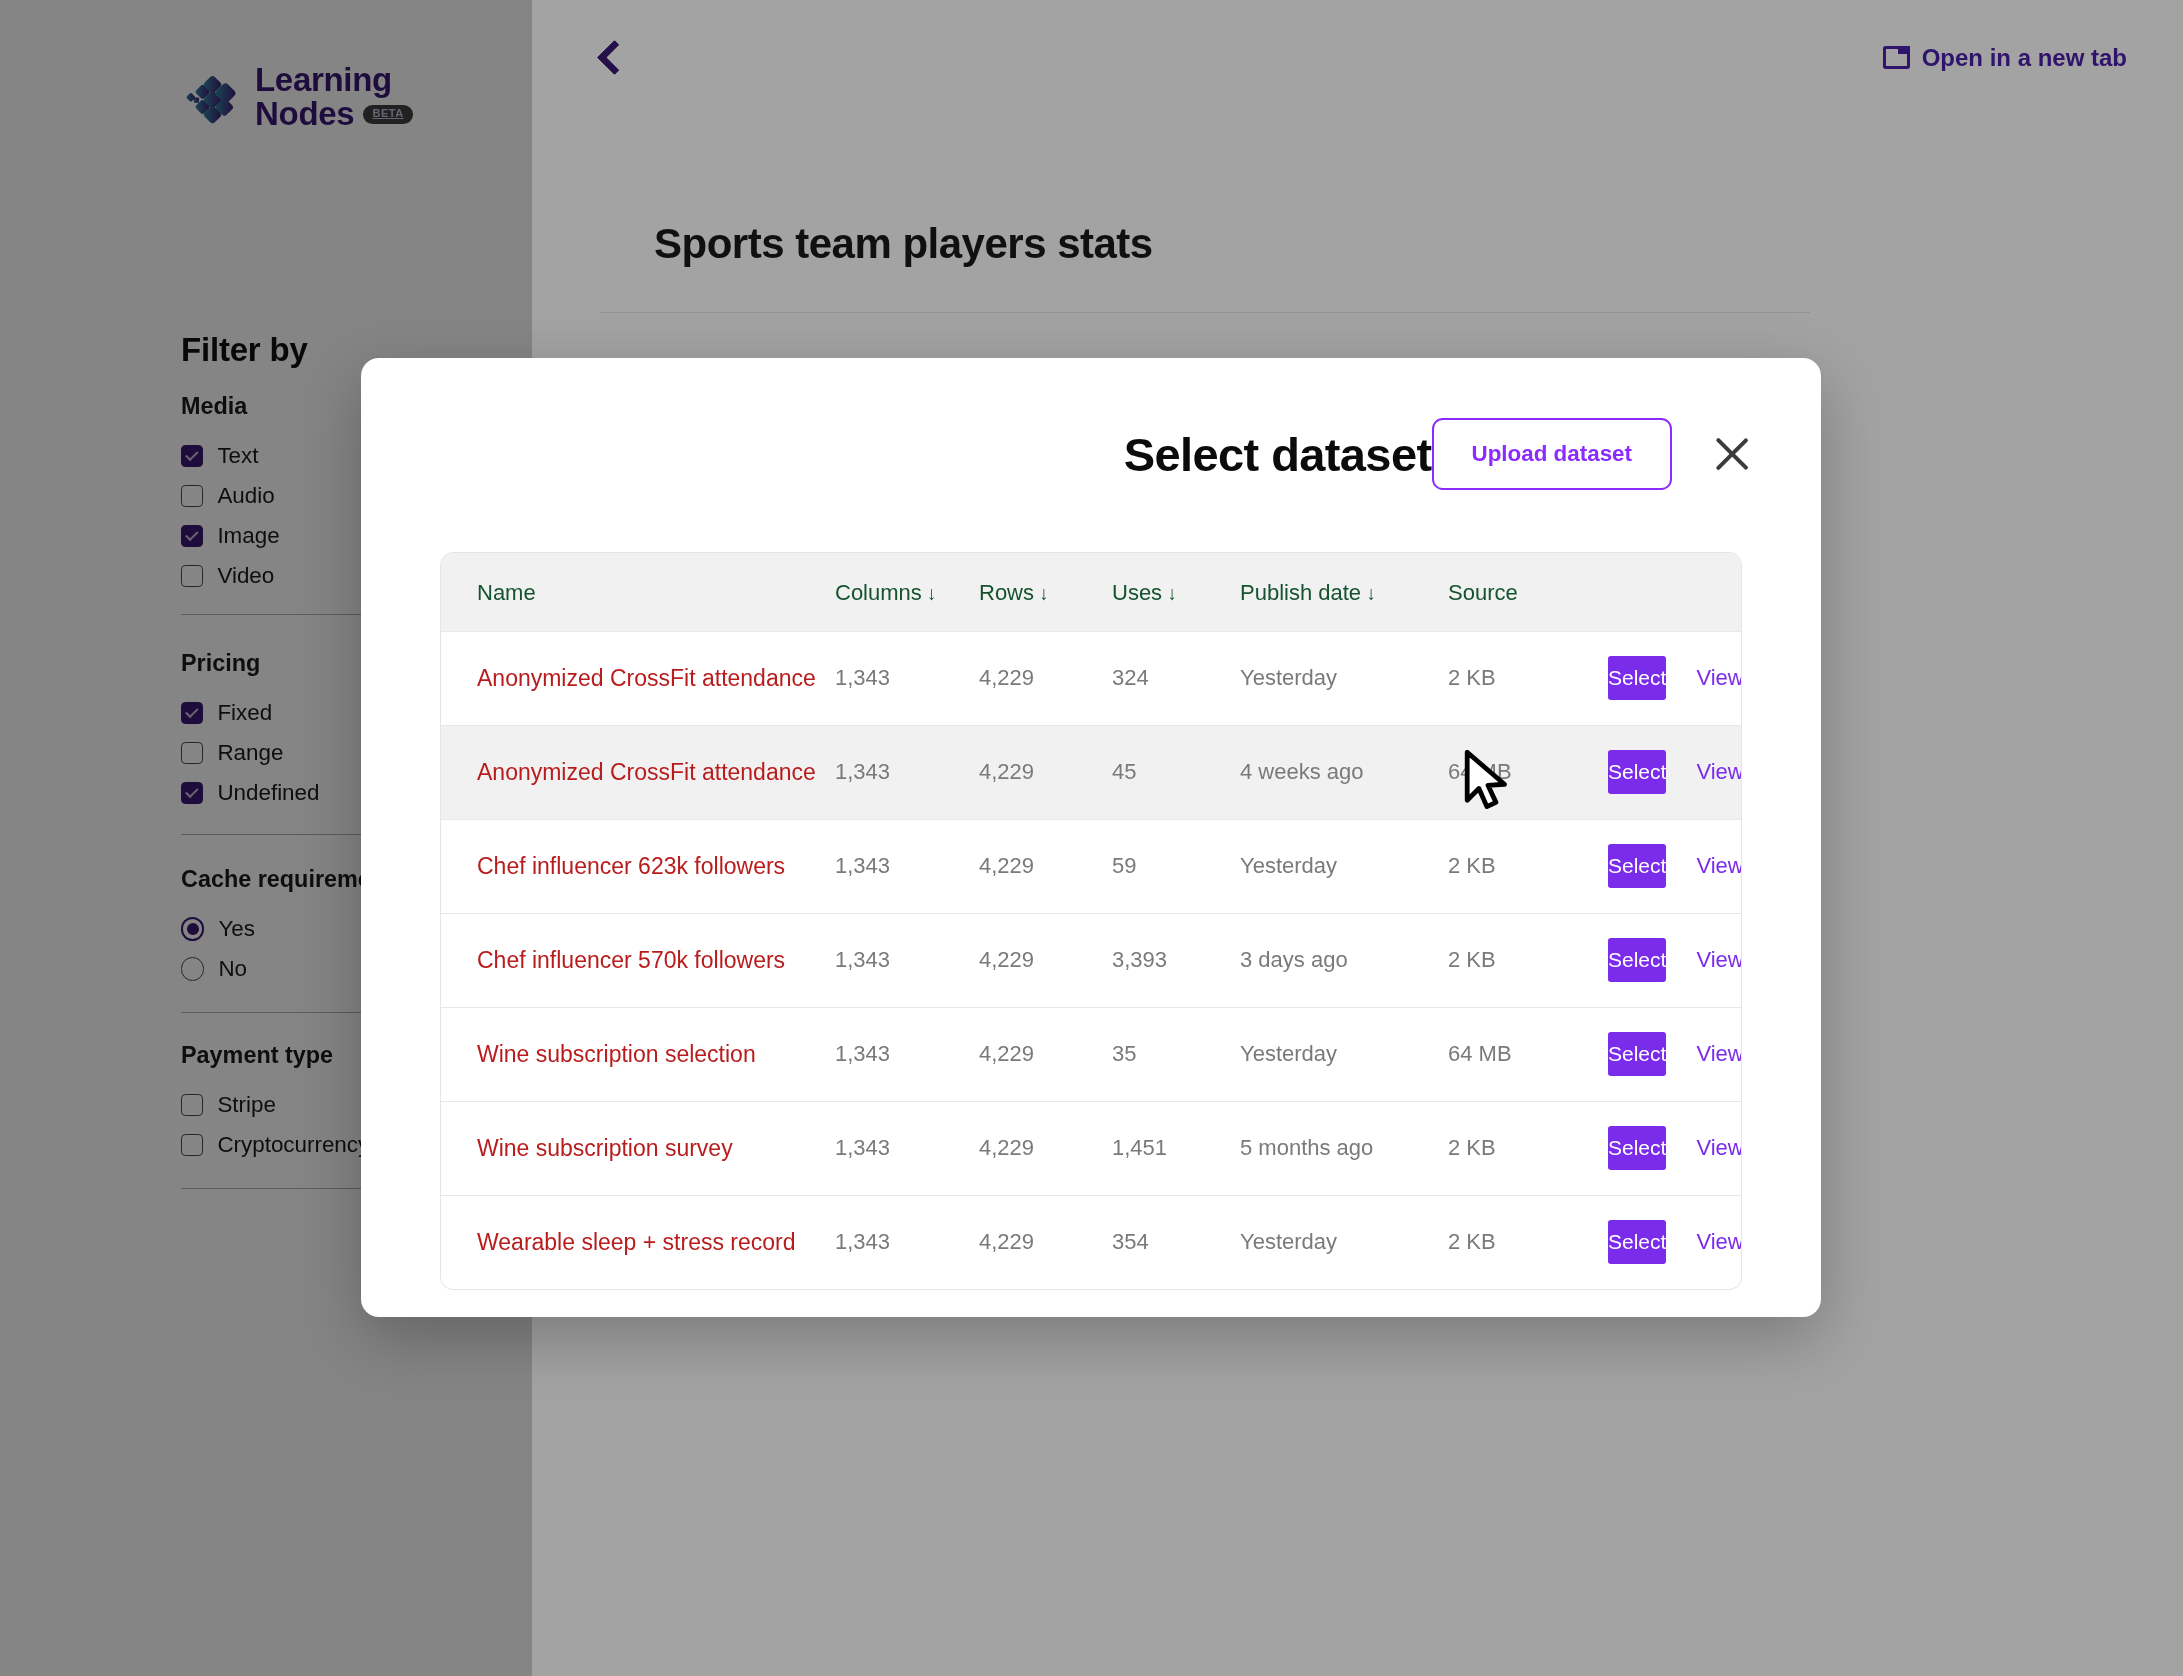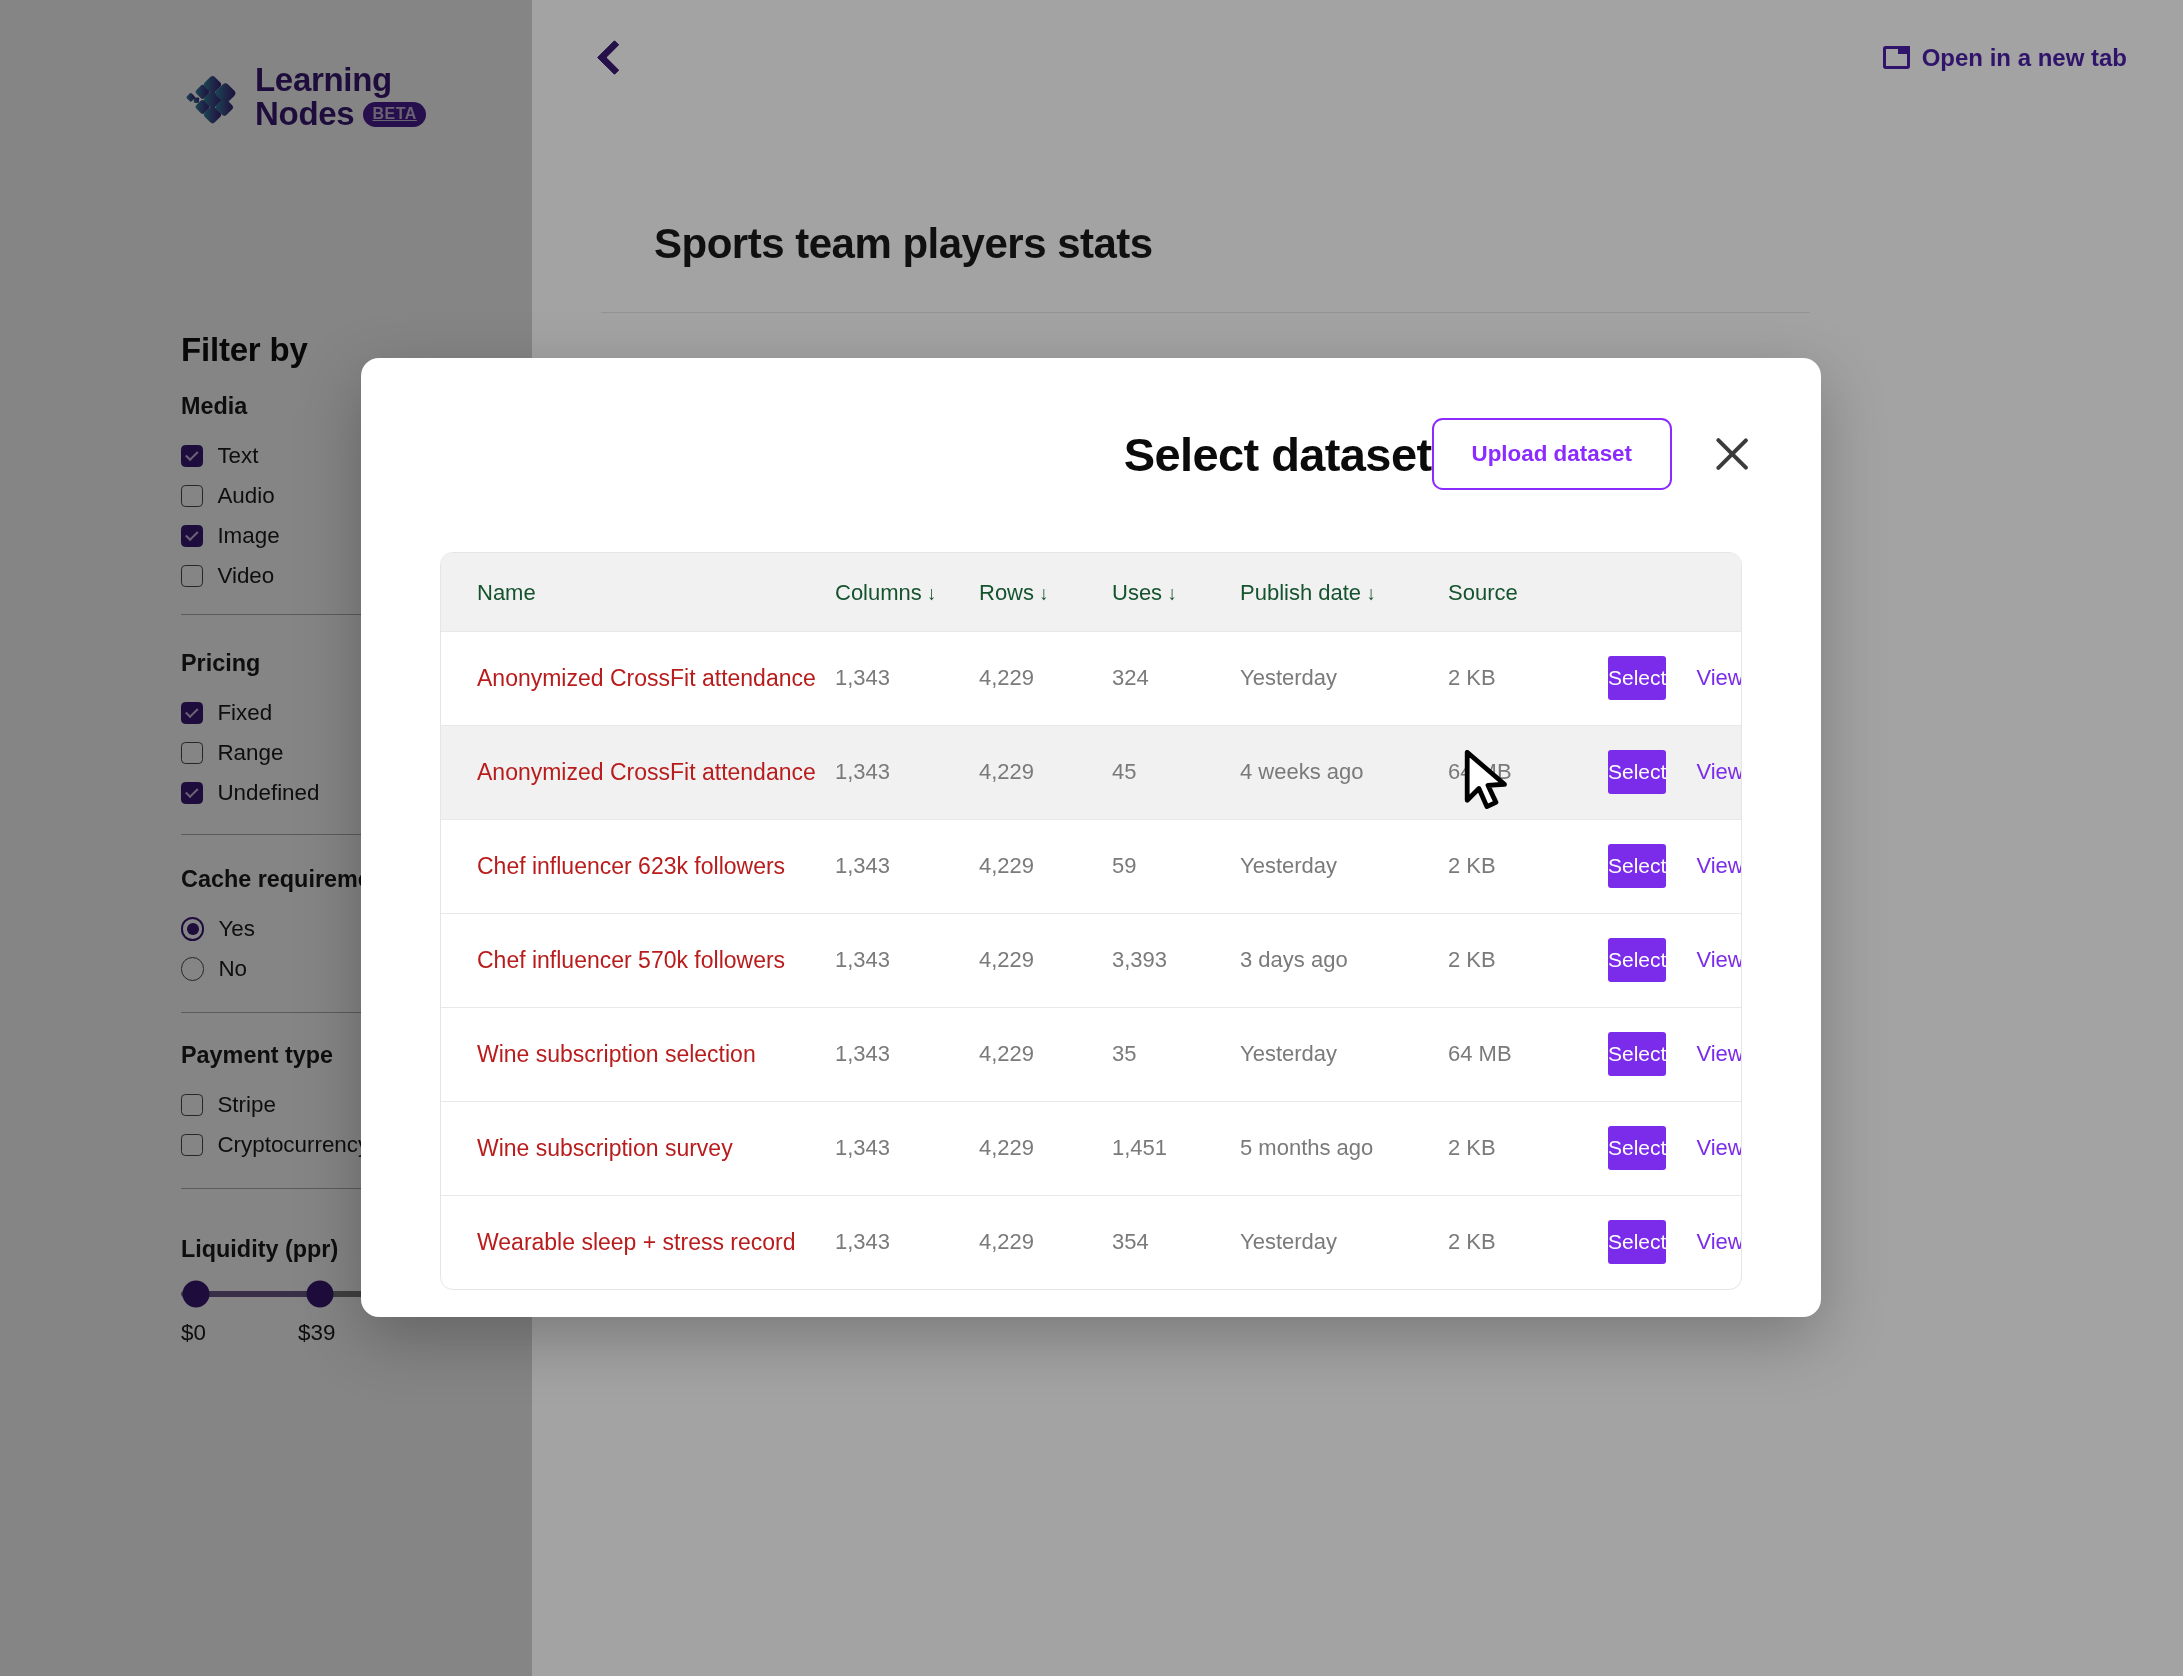--- a/index.html
+++ b/index.html
@@ -23,21 +23,21 @@
     position: absolute; left: 183px; top: 63px;
     display: flex; align-items: center; gap: 14px;
   }
   .logo-mark { width: 58px; height: 58px; position: relative; }
   .logo-text {
     font-size: 33px; line-height: 1.04; font-weight: 700;
     color: #3B1A73; letter-spacing: -0.3px;
   }
   .logo-line2 { display: flex; align-items: center; gap: 8.5px; }
   .beta-pill {
-    background: #4c1d95; color: #C9BEDD; font-size: 16px; font-weight: 700;
+    background: #404040; color: #C9BEDD; font-size: 11px; font-weight: 700;
     padding: 3.7px 9.6px 4.8px; border-radius: 532px; letter-spacing: 0.5px; text-decoration: underline;
   }
 
   .filter-title {
     position: absolute; left: 181px; top: 331px;
     font-size: 33px; font-weight: 600; color: #111111; letter-spacing: -0.2px;
   }
   .filter-section { position: absolute; left: 181px; width: 298px; }
   .filter-heading {
     font-size: 23.4px; font-weight: 600; color: #1b1b1b; margin-bottom: 16px;
@@ -308,32 +308,20 @@
           <span class="cbox"></span>
           <span class="opt-label">Stripe</span>
         </div>
         <div class="opt-row">
           <span class="cbox"></span>
           <span class="opt-label">Cryptocurrency</span>
         </div>
         <div class="divider" style="margin-top:23.4px"></div>
       </div>
 
-      <div class="filter-section" style="top:1236px">
-        <div class="filter-heading">Liquidity (ppr)</div>
-        <div class="slider-track">
-          <div class="slider-fill"></div>
-          <div class="knob" style="left:15px"></div>
-          <div class="knob" style="left:139px"></div>
-        </div>
-        <div class="slider-labels">
-          <span>$0</span>
-          <span>$39</span>
-        </div>
-      </div>
     </div>
 
     <div class="main-col">
       <div class="topbar">
         <div class="chev-back"></div>
         <div class="open-tab">
           <span class="win-icon">
             <span class="frame"></span>
               <span class="tab"></span>
           </span>

